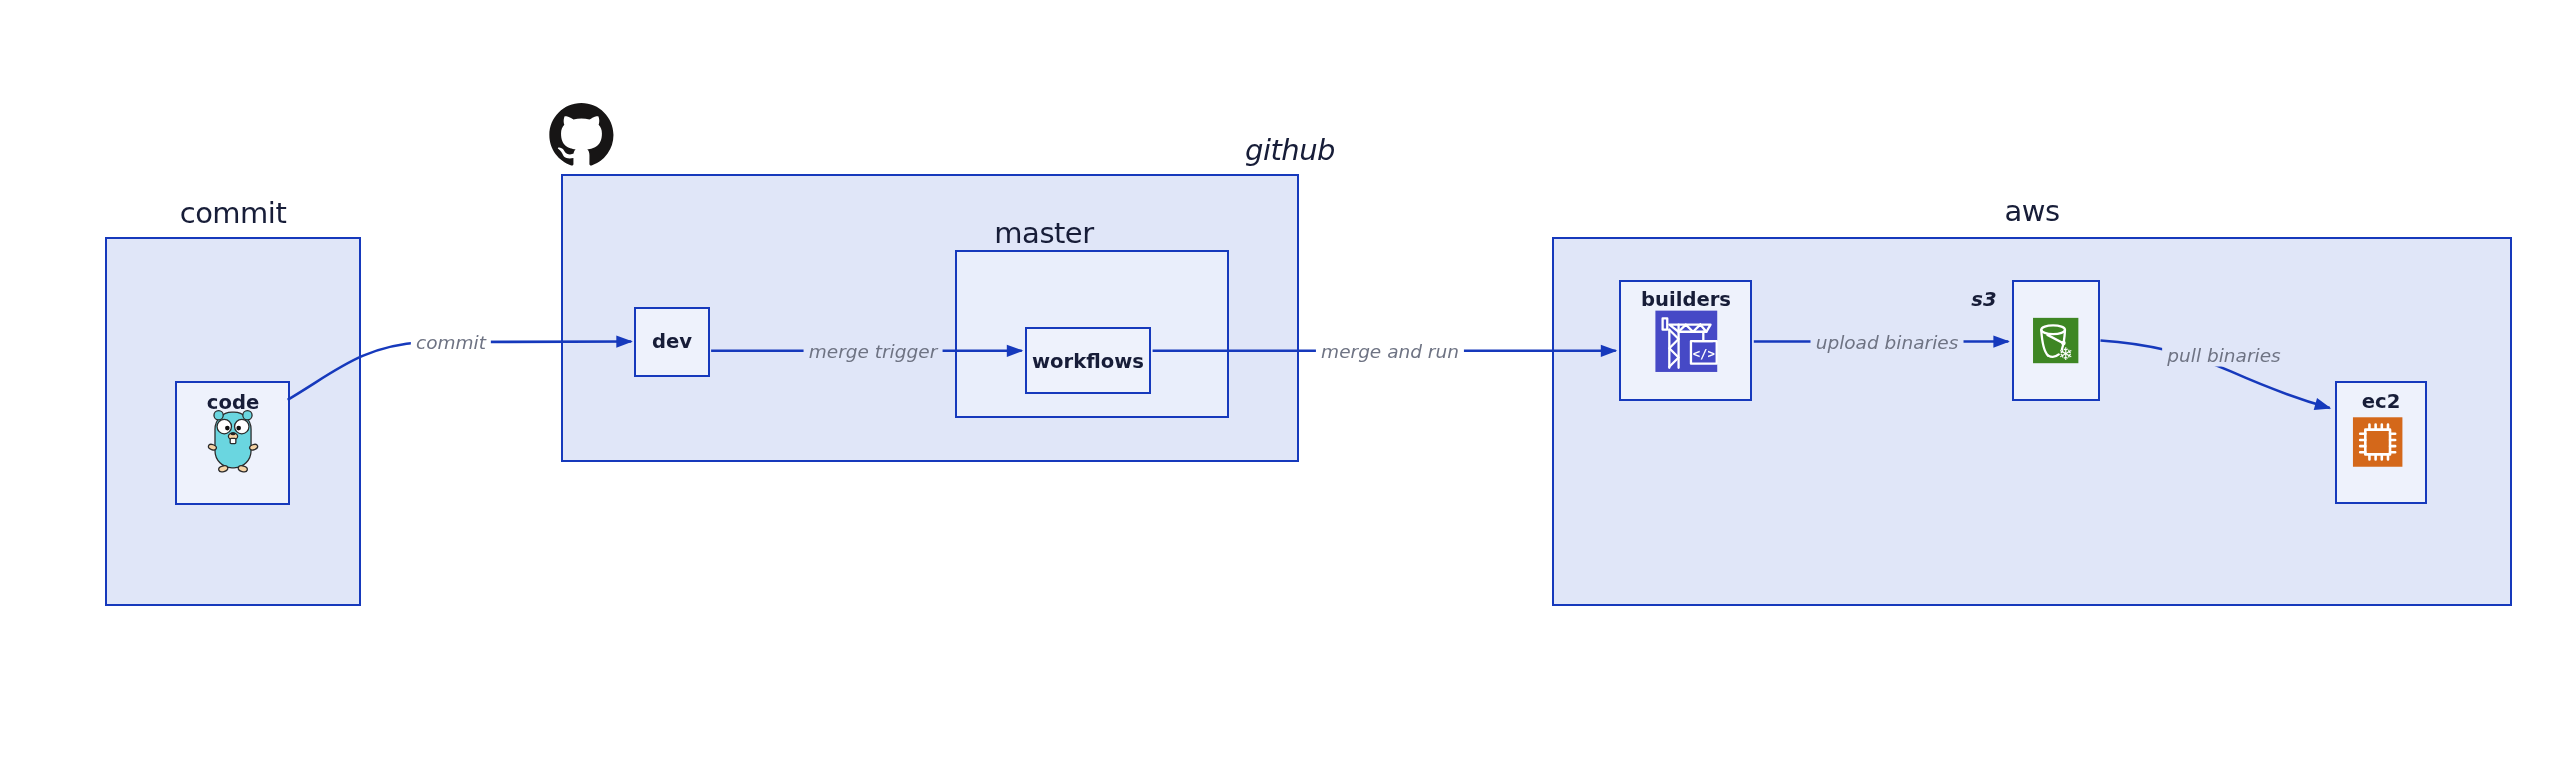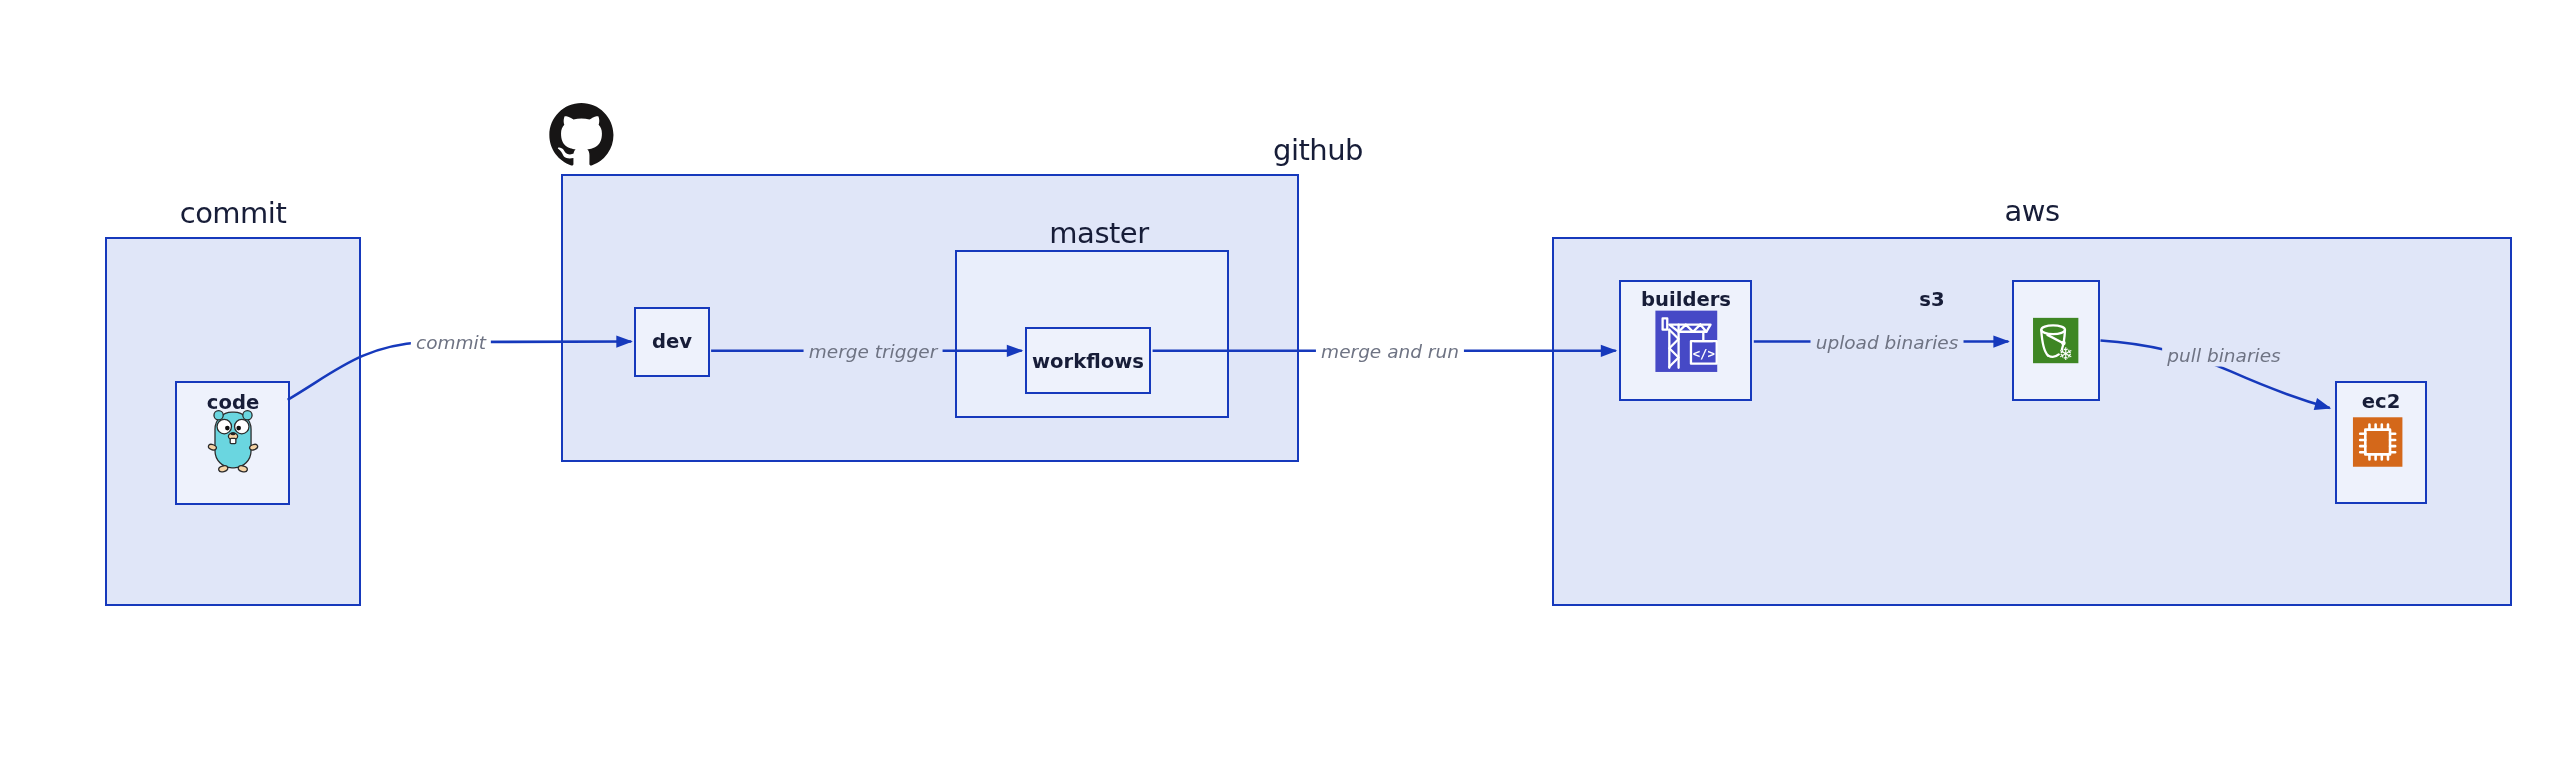--- a/index.html
+++ b/index.html
@@ -127,29 +127,29 @@
         <rect x="4591" y="834" width="48" height="48"></rect>
         <path d="M4599 824 v10 M4611 824 v10 M4623 824 v10 M4635 824 v10"></path>
         <path d="M4599 882 v10 M4611 882 v10 M4623 882 v10 M4635 882 v10"></path>
         <path d="M4581 842 h10 M4581 854 h10 M4581 866 h10 M4581 878 h10"></path>
         <path d="M4639 842 h10 M4639 854 h10 M4639 866 h10 M4639 878 h10"></path>
       </g>
     </g>
   </svg>
 
   <div class="label section-label" style="left:233px; top:213px;">commit</div>
-  <div class="label section-label" style="left:1318px; top:150px;">github</div>
-  <div class="label section-label" style="left:1099px; top:233px;">master</div>
+  <div class="label section-label" style="left:1290px; top:150px;font-style:italic;">github</div>
+  <div class="label section-label" style="left:1044px; top:233px;">master</div>
   <div class="label section-label" style="left:2032px; top:211px;">aws</div>
 
   <div class="label node-label" style="left:233px; top:402px;">code</div>
   <div class="label node-label" style="left:672px; top:341px;">dev</div>
   <div class="label node-label" style="left:1088px; top:361px;">workflows</div>
   <div class="label node-label" style="left:1686px; top:299px;">builders</div>
-  <div class="label node-label" style="left:1932px; top:299px;">s3</div>
+  <div class="label node-label" style="left:1984px; top:299px;font-style:italic;">s3</div>
   <div class="label node-label" style="left:2381px; top:401px;">ec2</div>
 
   <div class="label edge-label on-white" style="left:451px; top:342px;">commit</div>
   <div class="label edge-label on-fill" style="left:873px; top:351px;">merge trigger</div>
   <div class="label edge-label on-white" style="left:1390px; top:351px;">merge and run</div>
   <div class="label edge-label on-fill" style="left:1887px; top:342px;">upload binaries</div>
   <div class="label edge-label on-fill" style="left:2224px; top:355px;">pull binaries</div>
 
 
 </div>

